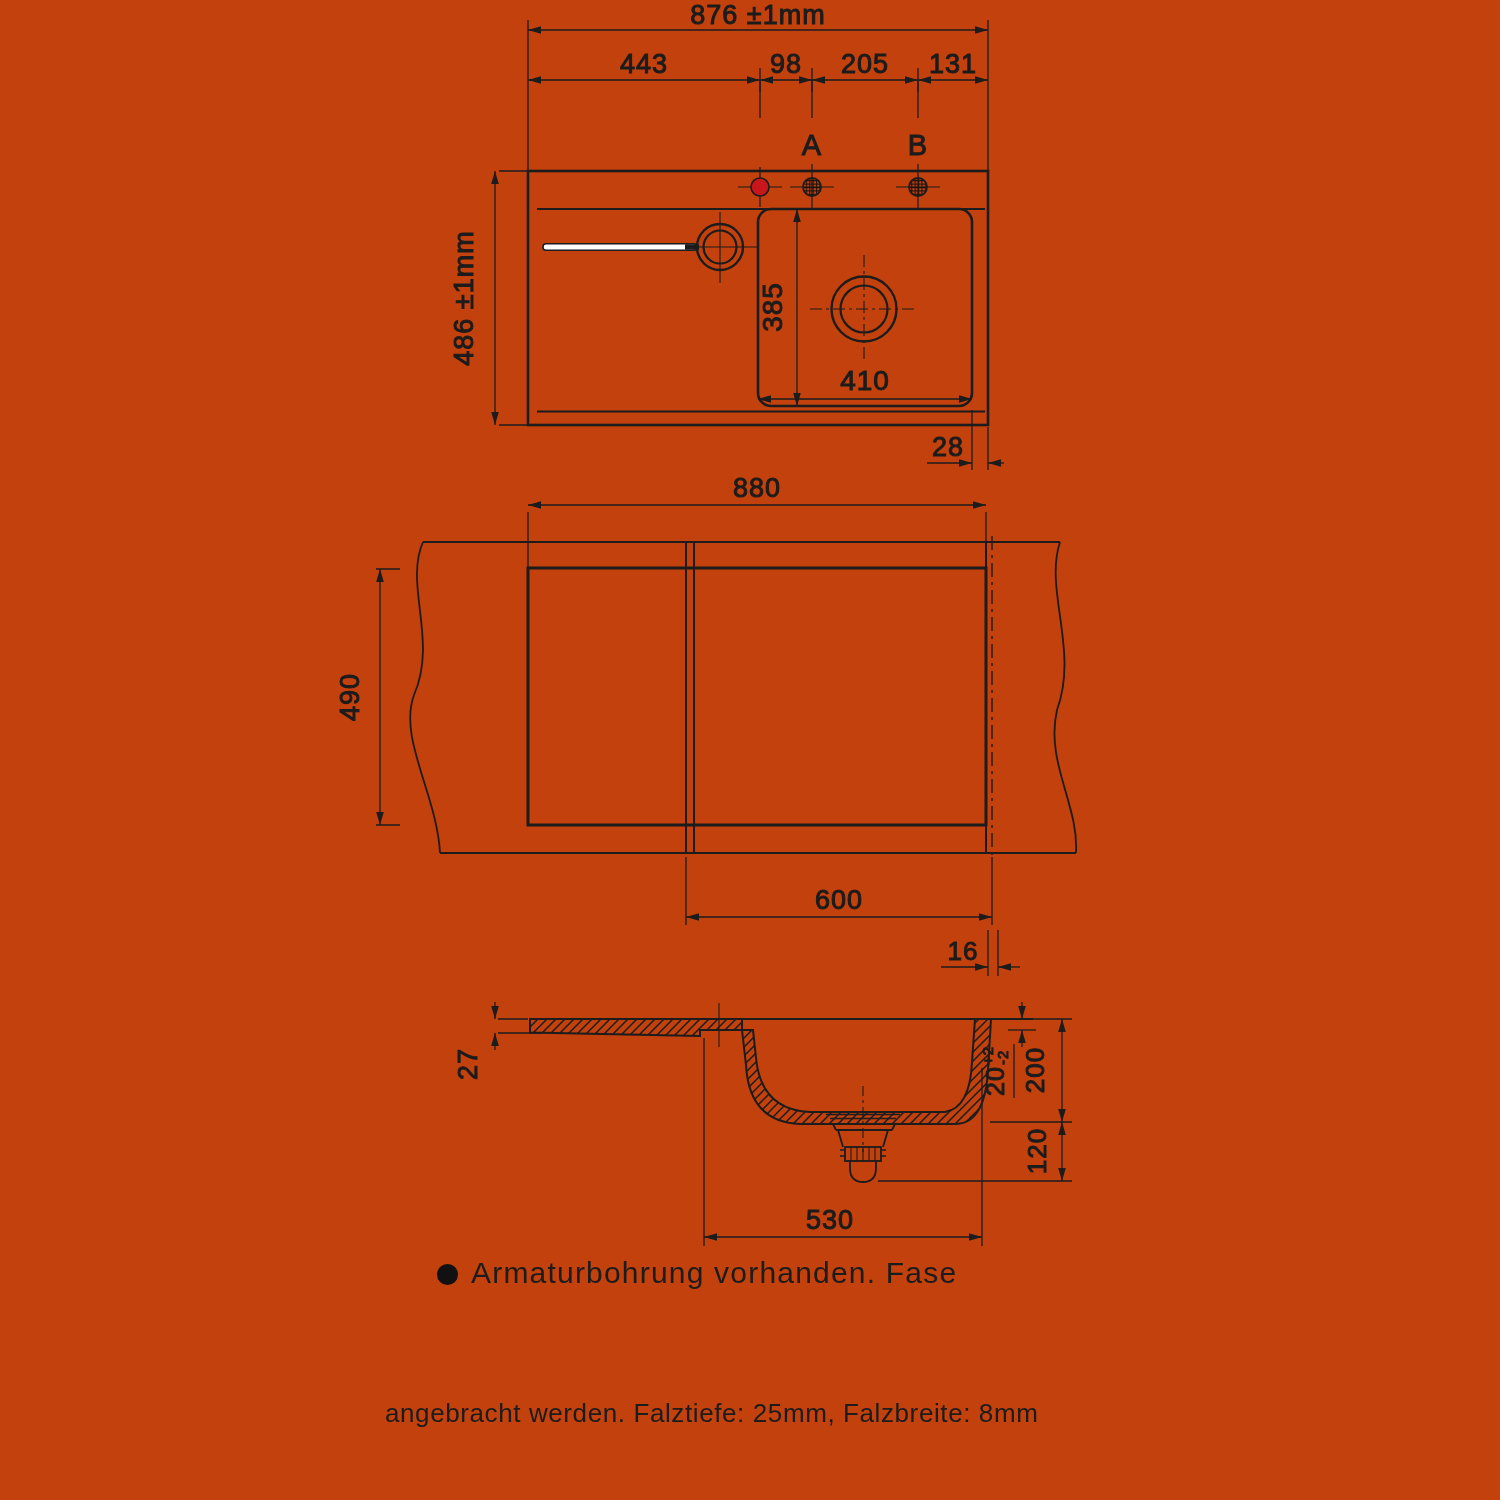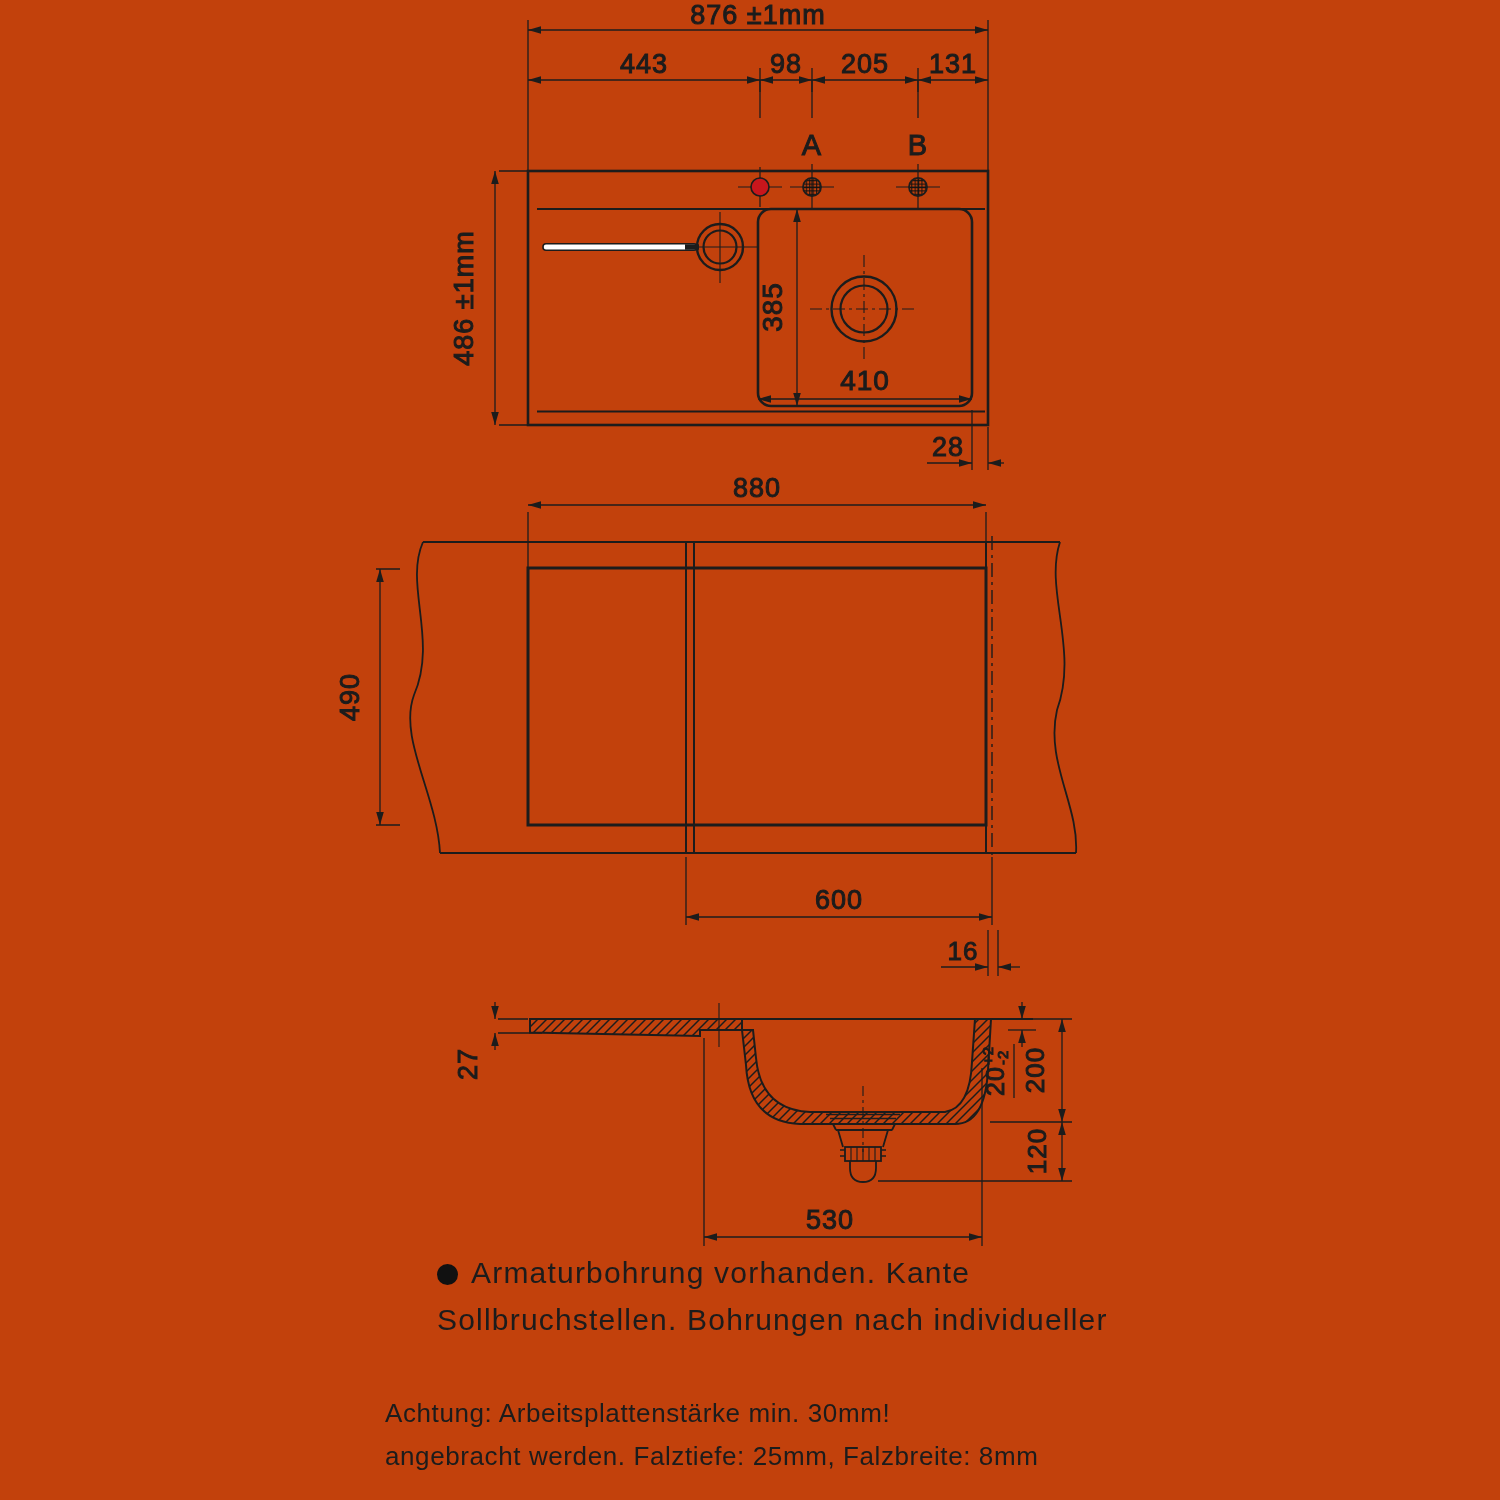--- a/index.html
+++ b/index.html
@@ -170,22 +170,20 @@
     <line x1="1062" y1="1122" x2="1062" y2="1181" stroke-width="1.3" marker-start="url(#m)" marker-end="url(#m)"></line>
     <text class="t" font-size="26" text-anchor="middle" transform="rotate(-90 1046 1151)" x="1046" y="1151">120</text>
 
     <path d="M704,1038 V1246 M982,1068 V1246" stroke-width="1.3"></path>
     <line x1="704" y1="1237" x2="982" y2="1237" stroke-width="1.3" marker-start="url(#m)" marker-end="url(#m)"></line>
     <text class="t" x="830" y="1229" font-size="27" text-anchor="middle">530</text>
   </g>
 </svg>
 
 <div class="note note1">
-  <div><span class="dot"></span><span>Armaturbohrung vorhanden. Kante</span></div>
-  <div>Sollbruchstellen. Bohrungen nach individueller</div>
+  <div><span class="dot"></span><span>Armaturbohrung vorhanden. Fase</span></div>
 </div>
 
 <div class="note note2">
-  <div>Achtung: Arbeitsplattenstärke min. 30mm!</div>
   <div>angebracht werden. Falztiefe: 25mm, Falzbreite: 8mm</div>
 </div>
 
 </div>
 
 </body></html>

